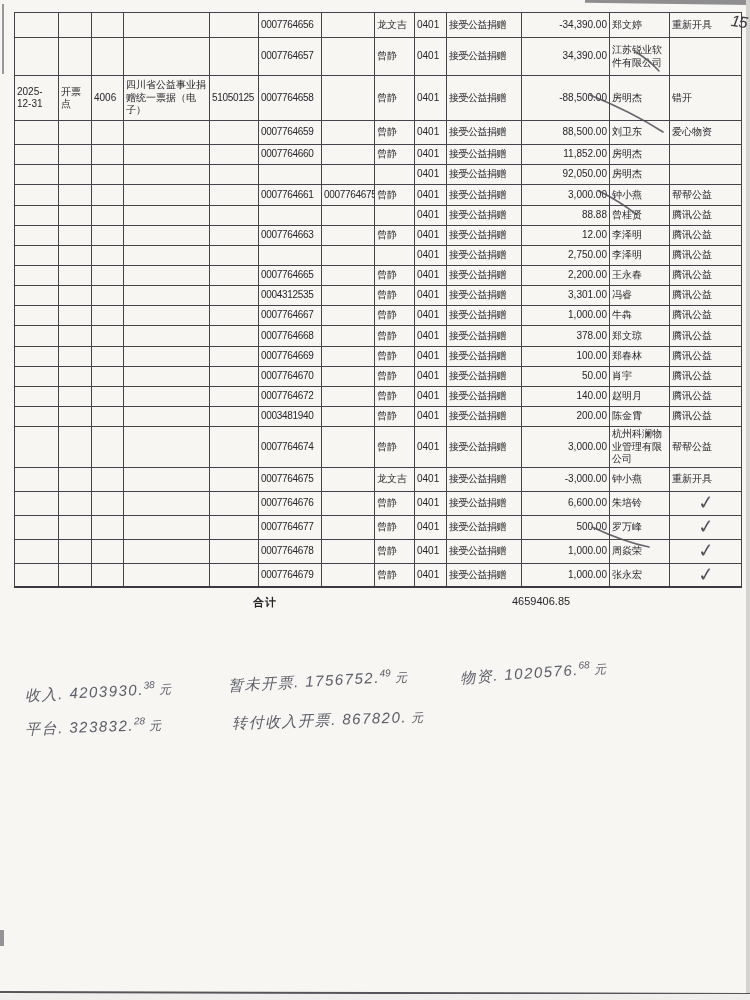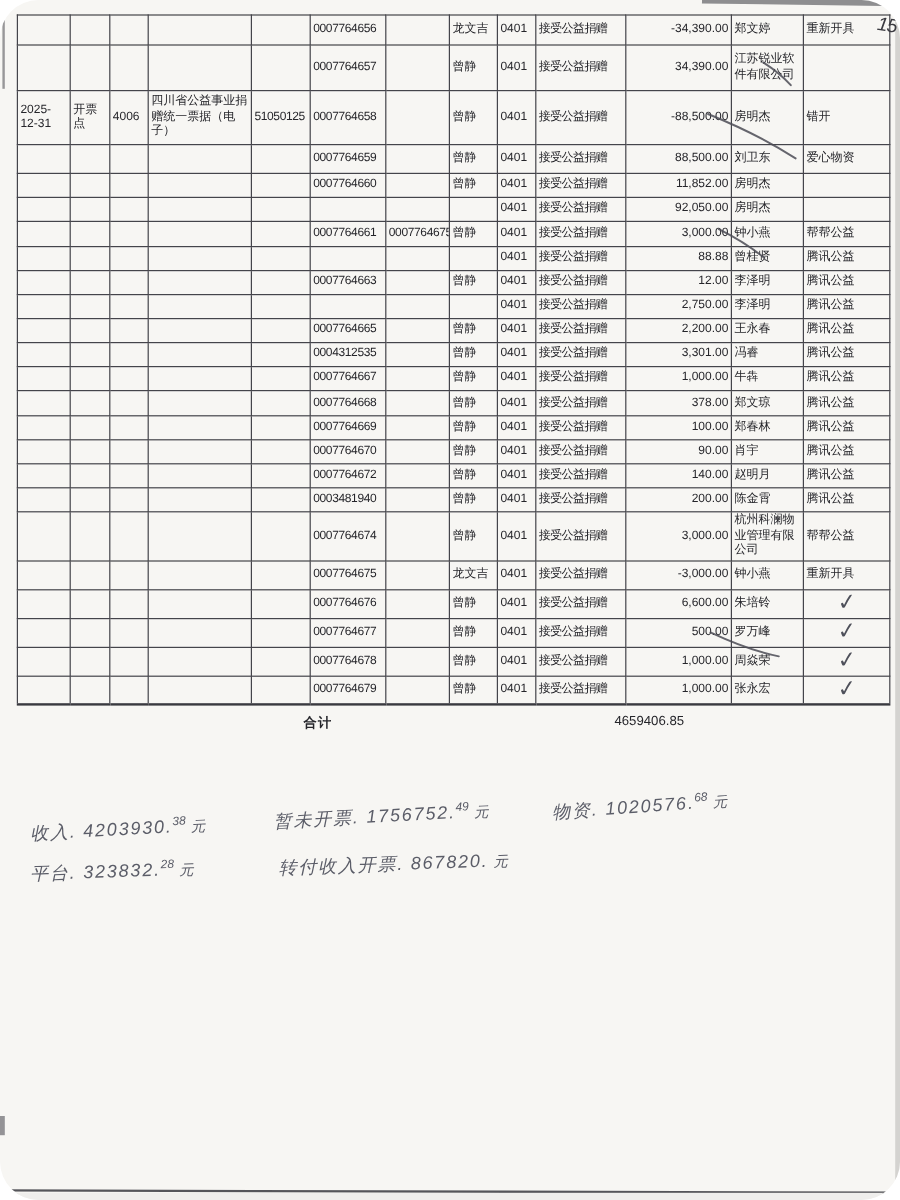--- a/index.html
+++ b/index.html
@@ -1,21 +1,20 @@
 <!DOCTYPE html>
 <html><head>
 <meta charset="utf-8">
 <style>
   html,body{margin:0;padding:0;}
   .page{
     position:relative;width:750px;height:1000px;overflow:hidden;
     background:#f7f6f3;
     font-family:"Liberation Sans","DejaVu Sans",sans-serif;
     color:#25252a;
-    border-radius:32px;
   }
   
   .edge-top{position:absolute;left:585px;top:-3px;width:170px;height:7px;background:#8e8e90;transform:rotate(0.8deg);}
   .edge-left{position:absolute;left:2px;top:4px;width:2px;height:70px;background:#6f6f72;opacity:.7;}
   .edge-left2{position:absolute;left:0;top:930px;width:4px;height:16px;background:#7b7b7e;opacity:.8;}
   .edge-right{position:absolute;right:0;top:0;width:4px;height:100%;background:#d4d3d0;}
   .edge-bottom{position:absolute;left:-4px;top:992px;width:760px;height:2px;background:#55555a;transform:rotate(0.15deg);}
   .below-paper{position:absolute;left:0;top:994px;width:750px;height:6px;background:#efeeec;}
 
   .table-wrap{position:absolute;left:14px;top:12px;width:727px;}
@@ -308,21 +307,21 @@
             <td class="c-date"></td>
             <td class="c-point"></td>
             <td></td>
             <td class="c-desc"></td>
             <td class="c-num"></td>
             <td class="c-num">0007764670</td>
             <td class="c-num"></td>
             <td>曾静</td>
             <td>0401</td>
             <td class="c-type">接受公益捐赠</td>
-            <td class="c-amt">90.00</td>
+            <td class="c-amt">50.00</td>
             <td>肖宇</td>
             <td class="c-rem">腾讯公益</td>
           </tr>
           <tr style="height: 20px;">
             <td class="c-date"></td>
             <td class="c-point"></td>
             <td></td>
             <td class="c-desc"></td>
             <td class="c-num"></td>
             <td class="c-num">0007764672</td>

